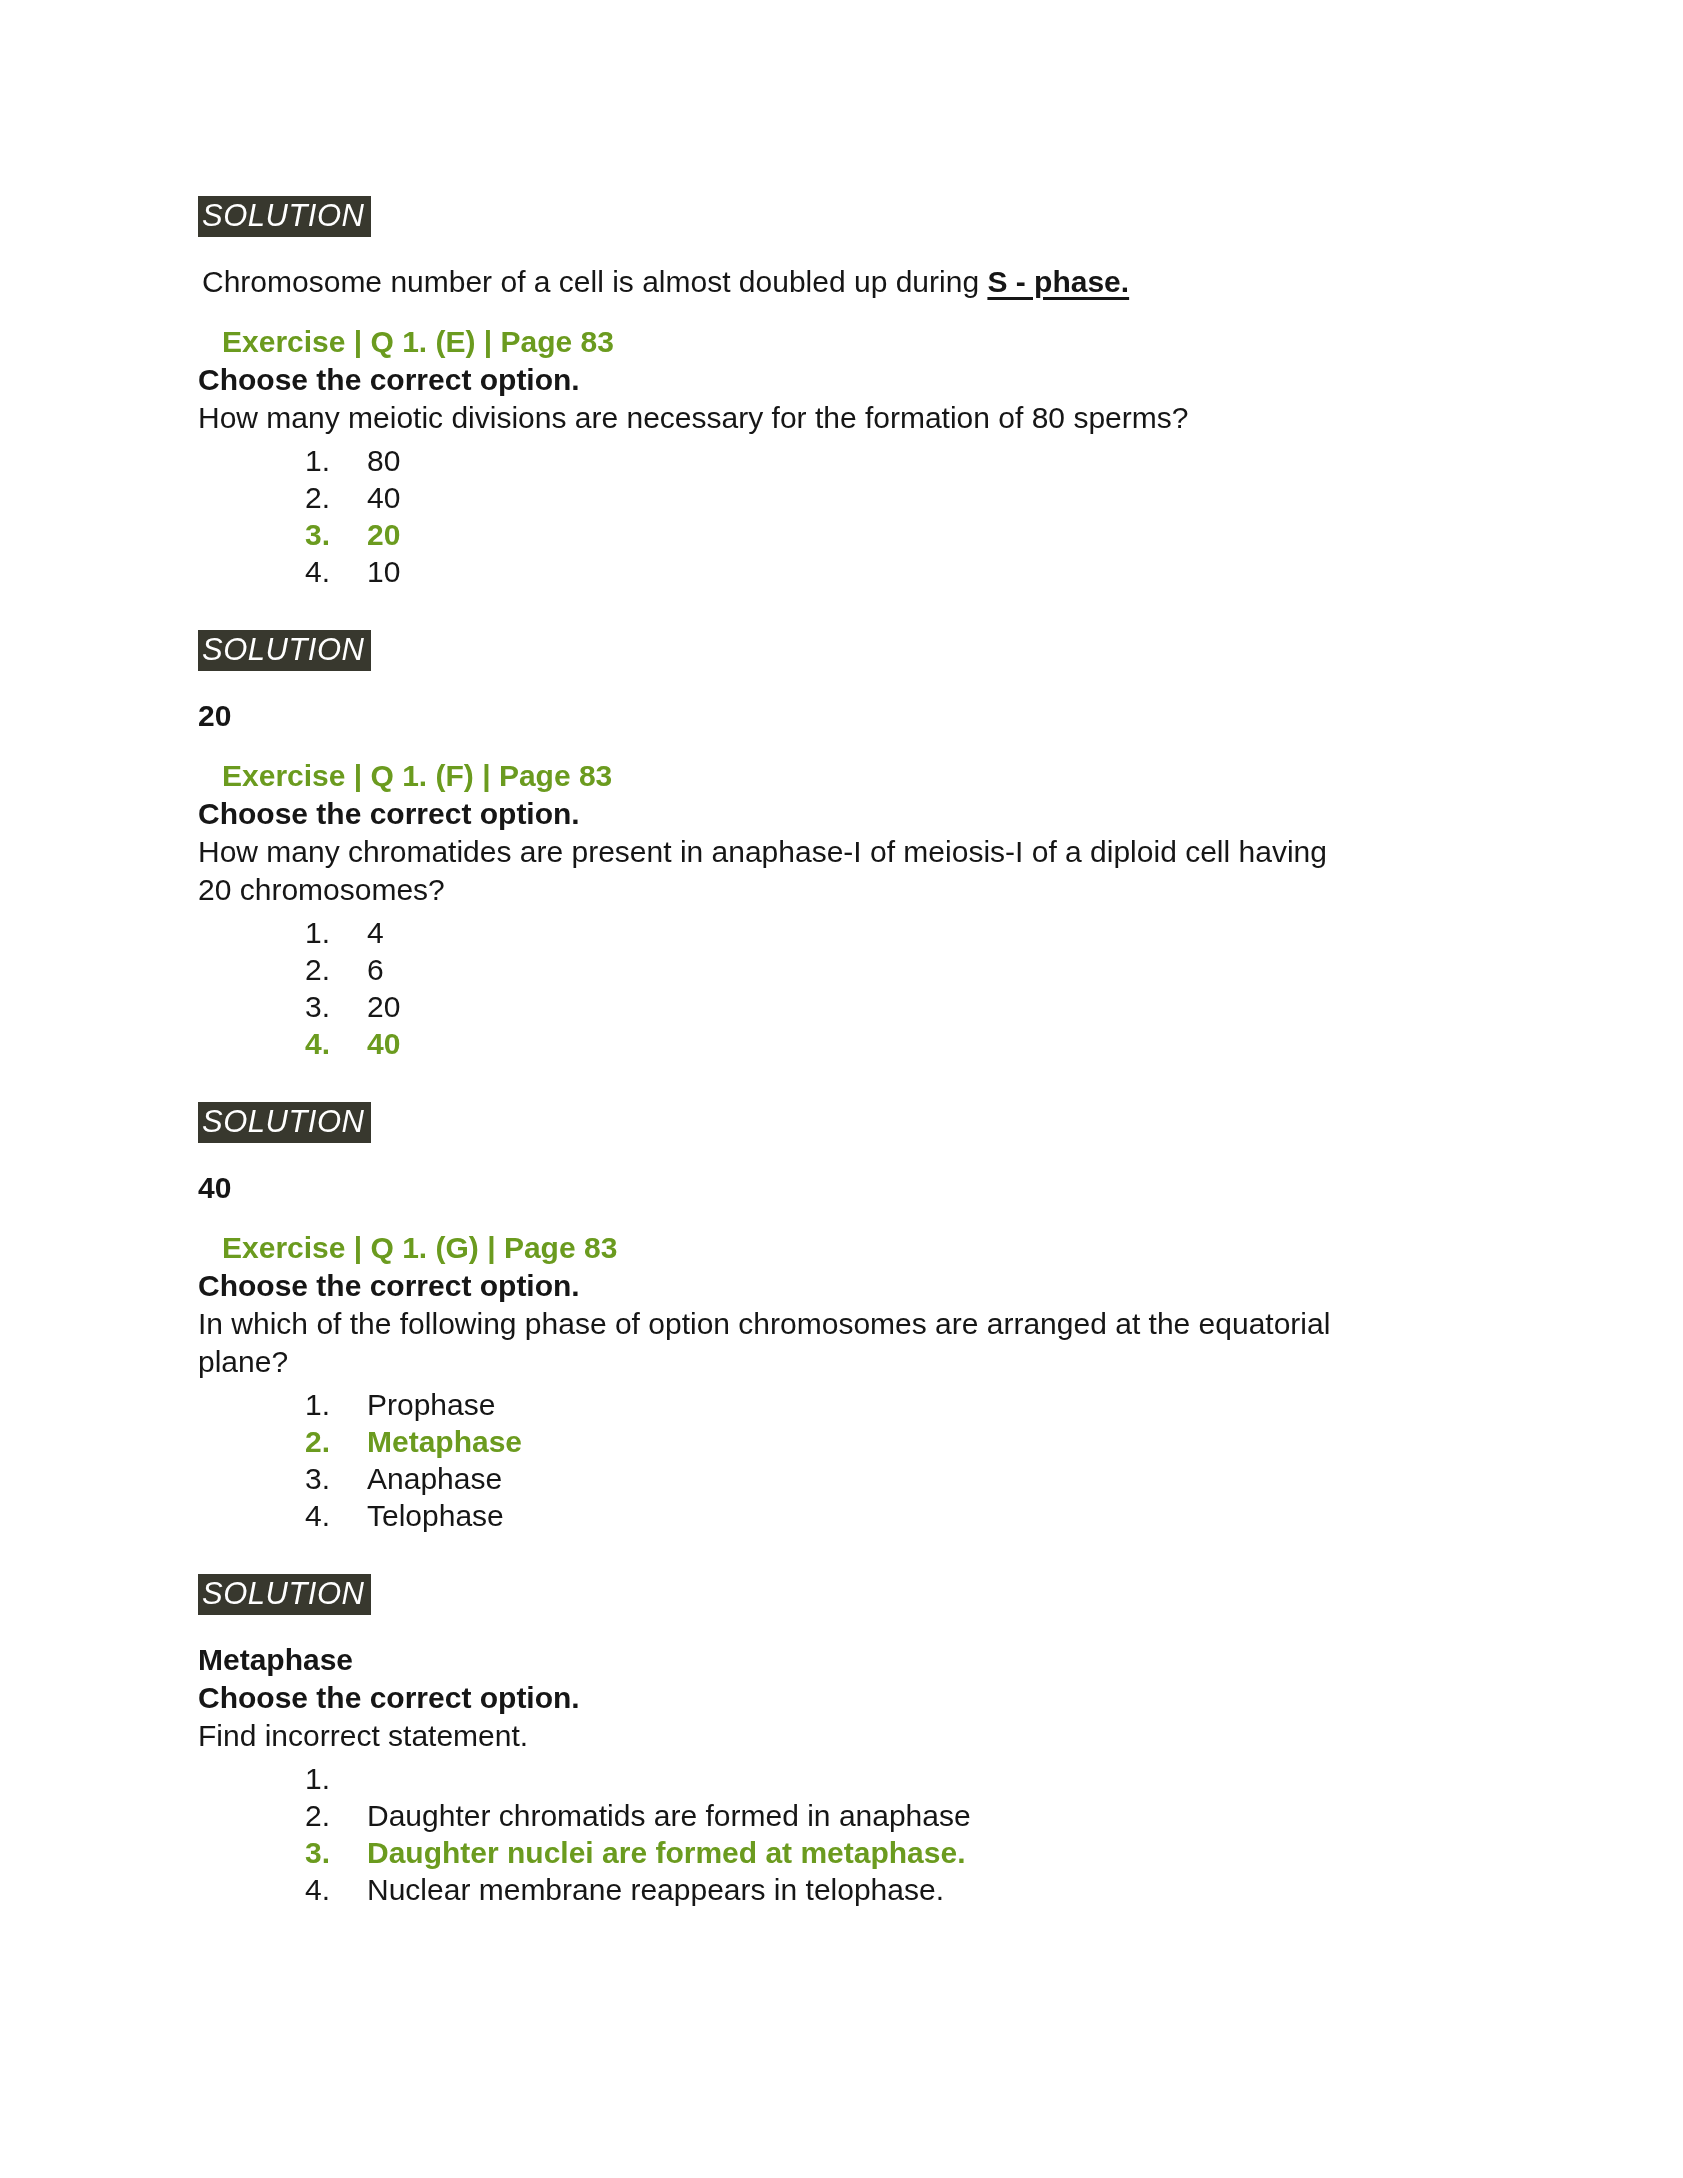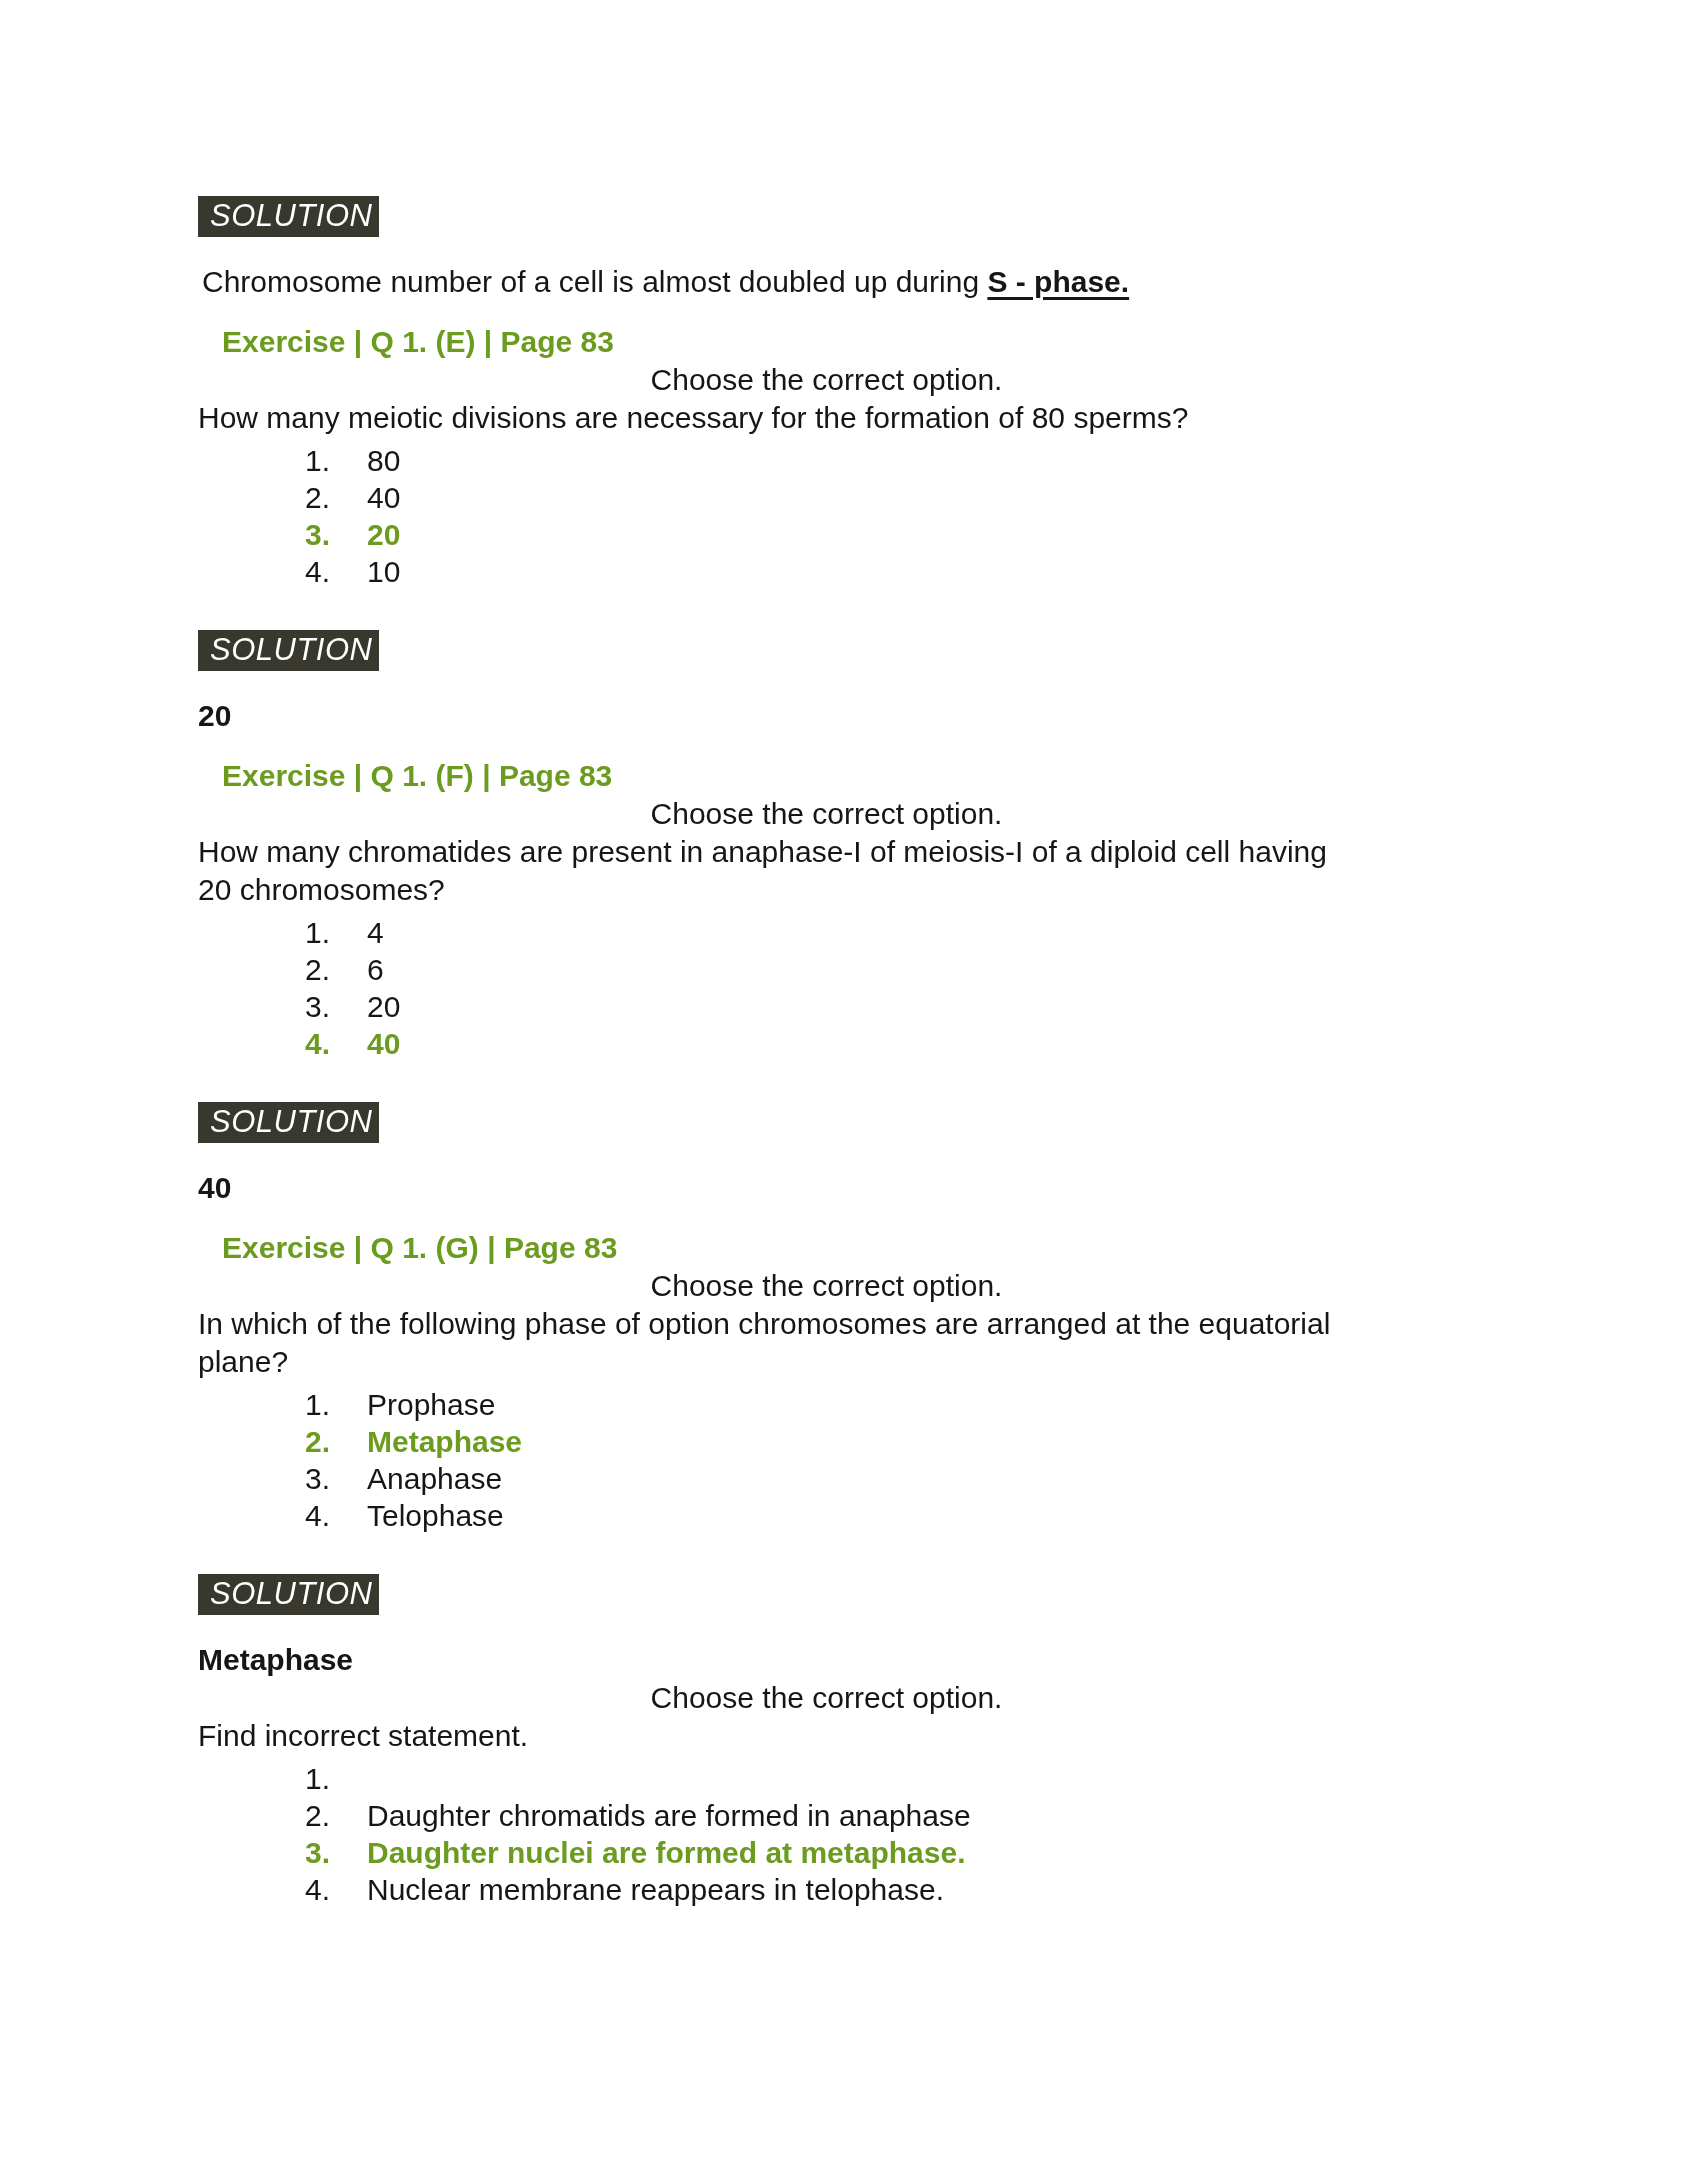--- a/index.html
+++ b/index.html
@@ -21,33 +21,33 @@
     line-height: 38px;
   }
   .sol-label {
     display: inline-block;
     background: #38382e;
     color: #ffffff;
     font-style: italic;
     font-size: 31px;
     line-height: 31px;
     letter-spacing: 0.5px;
-    padding: 4px 7px 6px 12px;
+    padding: 4px 7px 6px 4px;
   }
   .sol-wrap { margin-top: 40px; }
   .answer-rich { margin: 26px 0 0 4px; }
   .answer-rich .emph {
     font-weight: 700;
     text-decoration: underline;
     text-decoration-thickness: 3px;
     text-underline-offset: 5px;
   }
   .answer-word { margin: 26px 0 0 0; font-weight: 700; }
   .ex-head { margin-top: 22px; font-weight: 700; color: #6b9b1f; margin-left: 24px; }
-  .prompt { font-weight: 400; text-align: center; }
+  .prompt { font-weight: 700; }
   .qline { }
   ul.options { list-style: none; margin: 5px 0 0 0; padding: 0; }
   ul.options li { display: flex; line-height: 37px; }
   .opt-num { flex: none; width: 38px; margin-left: 107px; }
   .opt-text { margin-left: 24px; }
   li.correct { color: #6b9b1f; font-weight: 700; }
 </style>
 </head>
 <body>
 

